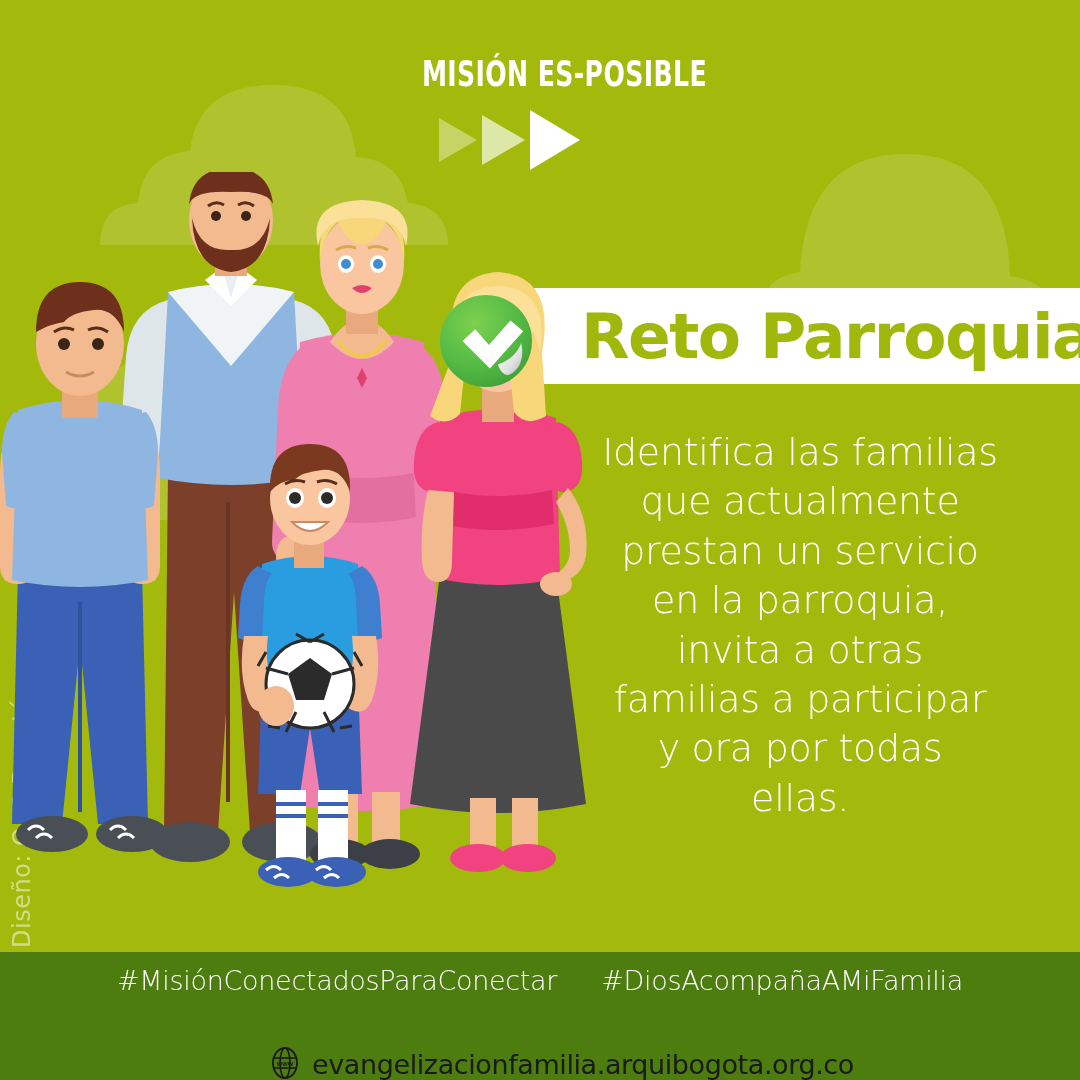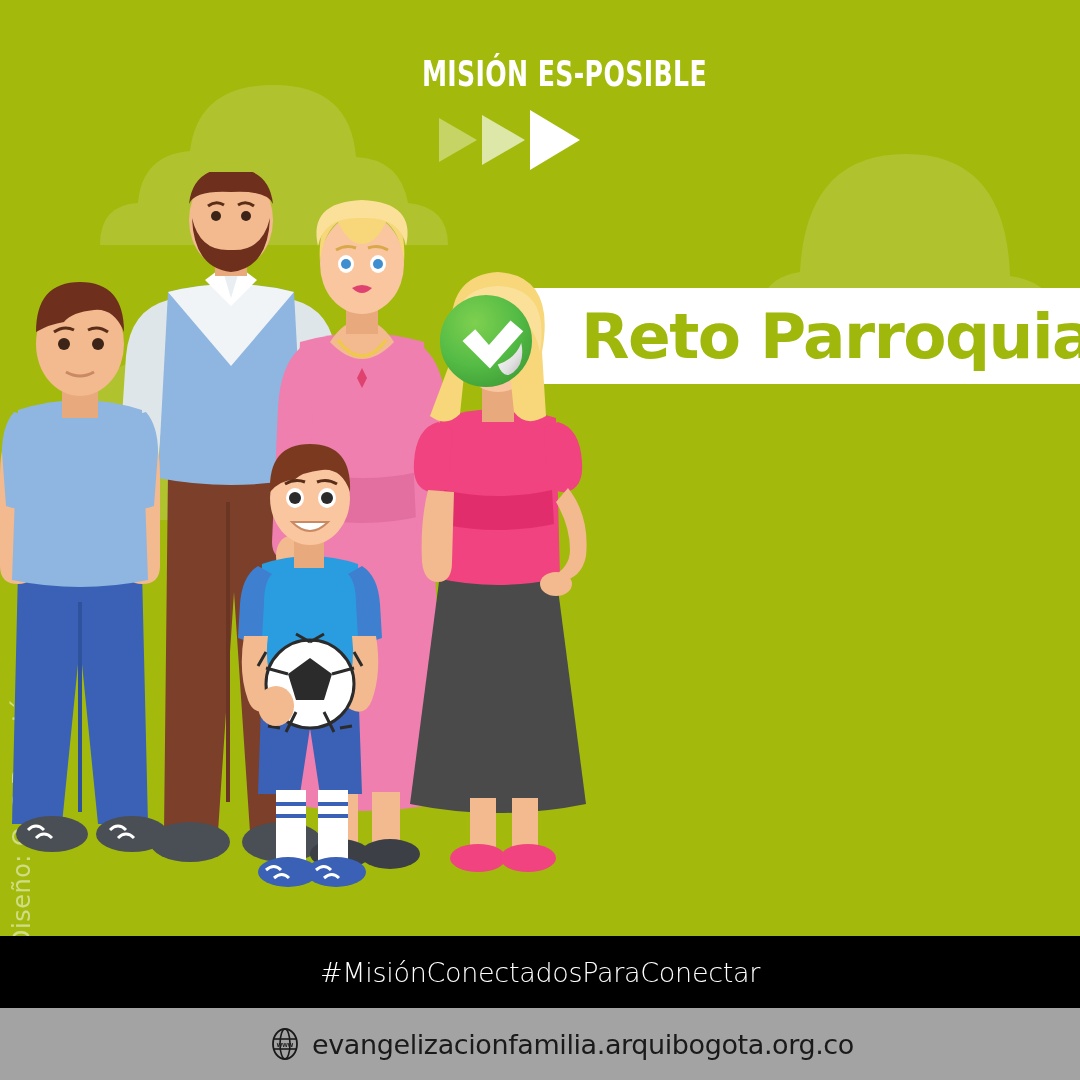--- a/index.html
+++ b/index.html
@@ -96,39 +96,39 @@
     white-space:nowrap;
     font-family:"DejaVu Sans", sans-serif;
     letter-spacing:0.5px;
     opacity:0.85;
   }
 
   
   .family { position:absolute; left:0; bottom:128px; width:640px; height:780px; }
   .orange-band {
     position:absolute; left:0; right:0; bottom:72px;
-    height:72px;
-    background:#000000;
+    height:56px;
+    background:#4d7c0f;
     display:flex; align-items:center; justify-content:center;
     gap:44px;
     z-index:6;
   }
   .hashtag {
     color:#ffffff;
     font-size:27px;
     font-family:"DejaVu Sans", sans-serif;
     font-weight:300;
     letter-spacing:-0.3px;
     white-space:nowrap;
   }
   .url-band {
     position:absolute; left:0; right:0; bottom:0;
     height:72px;
-    background:#a3a3a3;
-    display:flex; align-items:center; justify-content:center;
+    background:#4d7c0f;
+    display:flex; align-items:flex-end; justify-content:center;
     gap:10px;
     z-index:6;
     padding-left:42px;
   }
   .url-text {
     color:#1a1a1a;
     font-size:27px;
     font-family:"DejaVu Sans", sans-serif;
     font-weight:400;
     letter-spacing:-0.4px;
@@ -176,20 +176,30 @@
       </defs>
       <path d="M50 3 a47 47 0 1 1 -0.1 0 Z" fill="url(#gbadge)"></path>
       <path d="M62 74 q18 -6 24 -22 q4 20 -8 30 q-10 8 -16 -8 Z" fill="url(#gcurl)"></path>
       <path d="M26 50 l13 -12 l14 16 l22 -25 l13 11 l-34 38 z" fill="#ffffff"></path>
     </svg>
     <div class="pill">
       <span class="pill-text">Reto Parroquial</span>
     </div>
   </div>
 
+  <div class="body-copy">
+    <p>Identifica las familias</p>
+    <p>que actualmente</p>
+    <p>prestan un servicio</p>
+    <p>en la parroquia,</p>
+    <p>invita a otras</p>
+    <p>familias a participar</p>
+    <p>y ora por todas</p>
+    <p>ellas.</p>
+  </div>
 
   <div class="credit">Diseño: OAC-Bogotá</div>
 
   <svg class="family" viewBox="0 0 640 780" aria-hidden="true">
 
     <g>
 
       <path d="M168 300 h126 l10 360 h-54 l-16 -240 l-16 240 h-54 z" fill="#7b3f2a"></path>
       <path d="M228 330 v300" stroke="#6a3523" stroke-width="4" fill="none"></path>
 
@@ -363,20 +373,21 @@
       <circle cx="295" cy="326" r="6" fill="#2b2b2b"></circle>
       <circle cx="327" cy="326" r="6" fill="#2b2b2b"></circle>
       <path d="M285 312 q10 -6 20 -2 M317 310 q10 -4 20 2" stroke="#5a2d18" stroke-width="3" fill="none"></path>
 
       <path d="M292 350 q18 18 36 0 z" fill="#ffffff" stroke="#c98a63" stroke-width="2"></path>
     </g>
   </svg>
 
   <div class="orange-band">
     <span class="hashtag">#MisiónConectadosParaConectar</span>
+    <span class="hashtag">#DiosAcompañaAMiFamilia</span>
   </div>
 
   <div class="url-band">
     <svg class="globe-icon" viewBox="0 0 34 34" aria-hidden="true">
       <ellipse cx="17" cy="17" rx="12" ry="15" fill="none" stroke="#1a1a1a" stroke-width="1.8"></ellipse>
       <ellipse cx="17" cy="17" rx="5" ry="15" fill="none" stroke="#1a1a1a" stroke-width="1.6"></ellipse>
       <line x1="5" y1="12" x2="29" y2="12" stroke="#1a1a1a" stroke-width="1.6"></line>
       <line x1="5" y1="22" x2="29" y2="22" stroke="#1a1a1a" stroke-width="1.6"></line>
       <text x="17" y="20" font-size="7" font-family="Liberation Sans, sans-serif" font-weight="bold" text-anchor="middle" fill="#1a1a1a">www</text>
     </svg>

